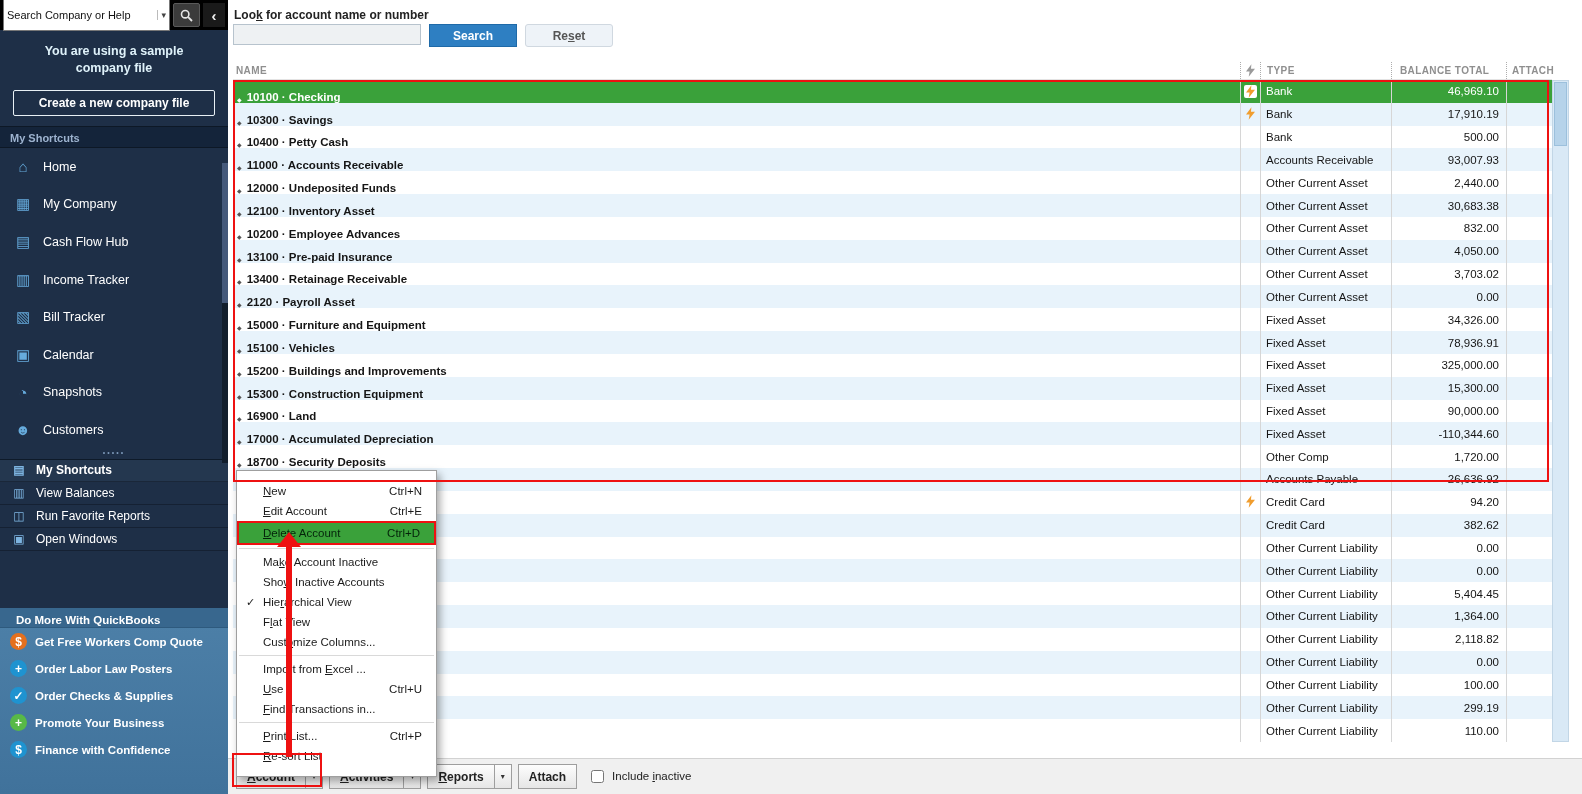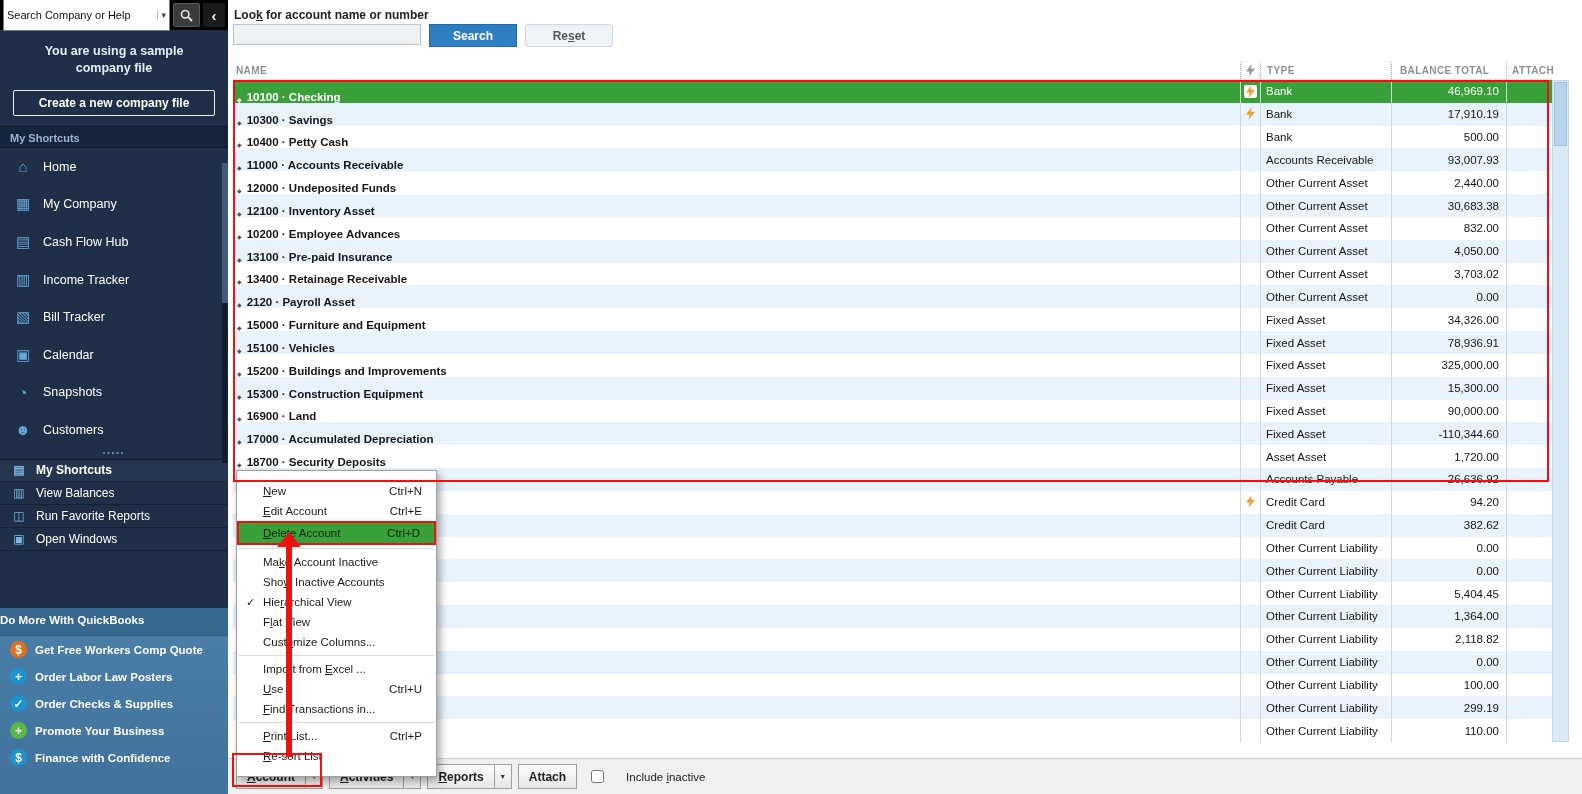--- a/index.html
+++ b/index.html
@@ -19,21 +19,21 @@
   .sample-note { color:#dff2fa; text-align:center; font-size:12.5px; font-weight:bold; line-height:17px; padding:13px 30px 7px; }
   .create-btn { display:block; margin:6px auto 10px; width:202px; height:26px; background:transparent; border:1px solid #e8f0f5; color:#fff; font-size:12px; font-weight:bold; border-radius:2px; font-family:"Liberation Sans",sans-serif; }
   .shortcuts-header { margin-top:10px; height:22px; line-height:22px; background:#14243a; color:#9db3cf; font-size:11px; font-weight:bold; padding-left:10px; border-top:1px solid #0d1826; border-bottom:1px solid #0d1826; }
   .nav-item { height:37.6px; display:flex; align-items:center; color:#fff; font-size:12.5px; padding-left:12px; }
   .nav-ic { width:22px; text-align:center; color:#66abdc; font-size:15px; margin-right:9px; }
   .drag-dots { height:10px; line-height:7px; text-align:center; color:#7b97b8; font-size:7px; letter-spacing:2px; }
   .bnav-item { height:23px; display:flex; align-items:center; color:#fff; font-size:12px; border-bottom:1px solid rgba(0,0,0,.28); }
   .bnav-item:first-child { background:#24374f; border-top:1px solid #0e1a29; font-weight:bold; }
   .bnav-ic { width:18px; text-align:center; color:#7db4e0; font-size:12px; margin:0 8px 0 10px; }
   .domore { position:absolute; left:0; right:0; top:608px; bottom:0; background:linear-gradient(#4d80a8,#40729b); }
-  .domore-header { height:28px; line-height:24px; padding-left:0; background:#38678e; color:#fff; font-weight:bold; font-size:11.5px; border-bottom:1px solid #2e5a7e; }
+  .domore-header { height:20px; line-height:24px; padding-left:16px; background:#38678e; color:#fff; font-weight:bold; font-size:11.5px; border-bottom:1px solid #2e5a7e; }
   .domore-item { height:27px; display:flex; align-items:center; color:#fff; font-weight:bold; font-size:11.5px; padding-left:10px; }
   .dm-ic { width:17px; height:17px; border-radius:50%; margin-right:8px; display:flex; align-items:center; justify-content:center; color:#fff; font-size:12px; font-weight:bold; line-height:1; }
   .side-scroll { position:absolute; right:0; top:163px; width:6px; height:300px; background:#121e2c; }
   .side-thumb { width:100%; height:140px; background:#45597a; }
 
   
   .main { position:absolute; left:228px; top:0; width:1354px; height:794px; background:#fff; }
   .look-label { position:absolute; left:6px; top:8px; font-size:12px; font-weight:bold; color:#222; }
   .look-input { position:absolute; left:5px; top:24px; width:188px; height:21px; background:#eef1f3; border:1px solid #b7c3cd; font-family:"Liberation Sans",sans-serif; }
   .btn-search { position:absolute; left:201px; top:24px; width:88px; height:23px; background:var(--blue); color:#fff; font-weight:bold; font-size:12px; border:1px solid #1f6aa8; border-radius:0; font-family:"Liberation Sans",sans-serif; }
@@ -61,21 +61,21 @@
   .c-att { width:46px; border-left:1px solid #d6d6d6; }
 
   .tbl-scroll { position:absolute; right:13px; top:80px; width:17px; height:662px; background:#d9e9f6; border:1px solid #c2d6e6; }
   .tbl-thumb { margin:1px; height:64px; background:#b6d3ea; border:1px solid #9cc0dc; }
 
   .bottom-bar { position:absolute; left:0; right:0; bottom:0; height:36px; background:#f0f0f0; border-top:1px solid #d2d2d2; display:flex; align-items:center; padding-left:8px; gap:14px; }
   .bb-buttons { display:flex; align-items:center; gap:6px; }
   .btn-group { display:flex; }
   .bb-btn { height:25px; padding:0 10px; background:linear-gradient(#fdfdfd,#e6e6e6); border:1px solid #9e9e9e; font-size:12px; font-weight:bold; color:#222; font-family:"Liberation Sans",sans-serif; }
   .bb-arrow { width:17px; height:25px; background:linear-gradient(#fdfdfd,#e6e6e6); border:1px solid #9e9e9e; border-left:0; font-size:8px; color:#333; padding:0; }
-  .inc-wrap { display:flex; align-items:center; gap:22px; font-size:11.5px; color:#222; }
+  .inc-wrap { display:flex; align-items:flex-start; gap:8px; font-size:11.5px; color:#222; }
   .inc-check { width:13px; height:13px; }
 
   
   .menu { position:absolute; left:8px; top:470px; width:201px; z-index:30; background:#fff; border:1px solid #9f9f9f; box-shadow:3px 4px 8px rgba(0,0,0,.35); padding:10px 0; }
   .menu-item { height:20px; display:flex; align-items:center; position:relative; padding:0 14px 0 26px; font-size:11.5px; color:#1b1b1b; }
   .mi-sc { position:absolute; right:14px; }
   .mi-check { position:absolute; left:9px; font-size:11px; }
   .menu-sep { border-top:1px solid #d9d9d9; margin:3px 2px; }
   .menu-item.hl { background:var(--green); border:2px solid var(--red); height:24px; padding-left:24px; color:#04230a; }
 
@@ -383,21 +383,21 @@
           <div class="c-type">Fixed Asset</div>
           <div class="c-bal">-110,344.60</div>
           <div class="c-att"></div>
         </div>
         <div class="row">
           <div class="c-name">
             <span class="diamond">◆</span>
             <span class="nm">18700 · Security Deposits</span>
           </div>
           <div class="c-flash"></div>
-          <div class="c-type">Asset Asset</div>
+          <div class="c-type">Other Comp</div>
           <div class="c-bal">1,720.00</div>
           <div class="c-att"></div>
         </div>
         <div class="row">
           <div class="c-name">
             <span class="diamond">◆</span>
             <span class="nm"></span>
           </div>
           <div class="c-flash"></div>
           <div class="c-type">Accounts Payable</div>

